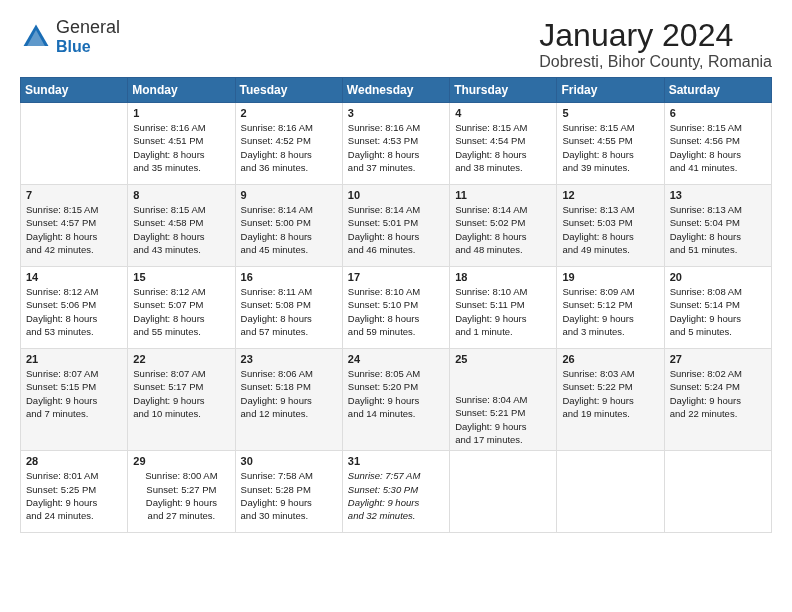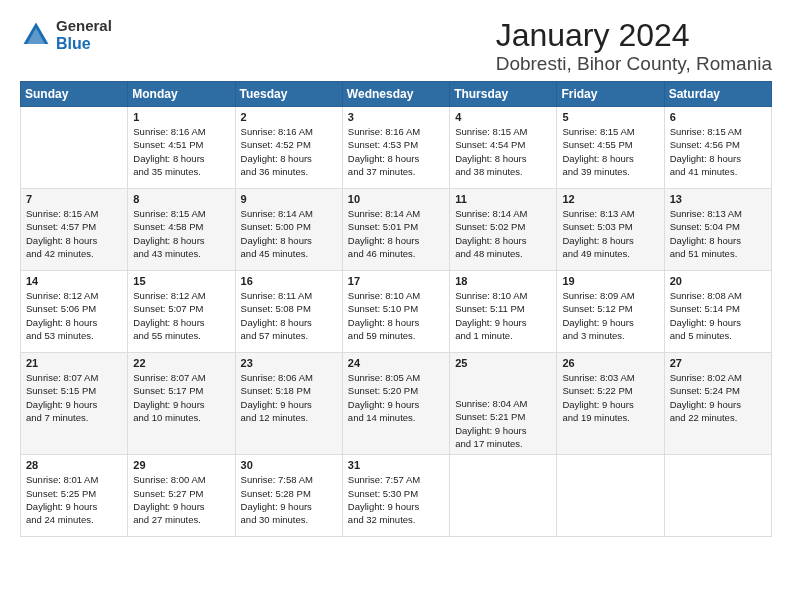--- a/index.html
+++ b/index.html
@@ -26,22 +26,22 @@
       display: flex;
       align-items: center;
       gap: 4px;
     }
     .logo-text {
       display: flex;
       flex-direction: column;
       line-height: 1.1;
     }
     .logo-general {
-      font-size: 15px;
-      font-weight: bold;
+      font-size: 18px;
+      font-weight: normal;
       color: #333;
     }
     .logo-blue {
       font-size: 16px;
       font-weight: bold;
       color: #1a6db5;
     }
     .logo-icon {
       width: 32px;
       height: 32px;
@@ -49,21 +49,21 @@
     .title-block {
       text-align: left;
     }
     .title-main {
       font-size: 32px;
       font-weight: normal;
       color: #222;
       line-height: 1.1;
     }
     .title-sub {
-      font-size: 19px;
+      font-size: 16px;
       color: #444;
     }
     .calendar-table {
       width: 100%;
       border-collapse: collapse;
       border: 1px solid #ccc;
     }
     .calendar-table th {
       background: #2e6da4;
       color: #fff;
@@ -337,35 +337,35 @@
         <tr>
           <td>
             <span class="day-num">28</span>
             <div class="day-info" style="white-space: pre-line;">Sunrise: 8:01 AM
 Sunset: 5:25 PM
 Daylight: 9 hours
 and 24 minutes.</div>
           </td>
           <td>
             <span class="day-num">29</span>
-            <div class="day-info" style="white-space: pre-line;">Sunrise: 8:00 AM
+            <div class="day-info" style="white-space: pre-line; text-align: center;">Sunrise: 8:00 AM
 Sunset: 5:27 PM
 Daylight: 9 hours
 and 27 minutes.</div>
           </td>
           <td>
             <span class="day-num">30</span>
             <div class="day-info" style="white-space: pre-line;">Sunrise: 7:58 AM
 Sunset: 5:28 PM
 Daylight: 9 hours
 and 30 minutes.</div>
           </td>
           <td>
             <span class="day-num">31</span>
-            <div class="day-info" style="white-space: pre-line;">Sunrise: 7:57 AM
+            <div class="day-info" style="white-space: pre-line; font-style: italic;">Sunrise: 7:57 AM
 Sunset: 5:30 PM
 Daylight: 9 hours
 and 32 minutes.</div>
           </td>
           <td class="empty-cell"></td>
           <td class="empty-cell"></td>
           <td class="empty-cell"></td>
         </tr>
       </tbody>
   </table>

